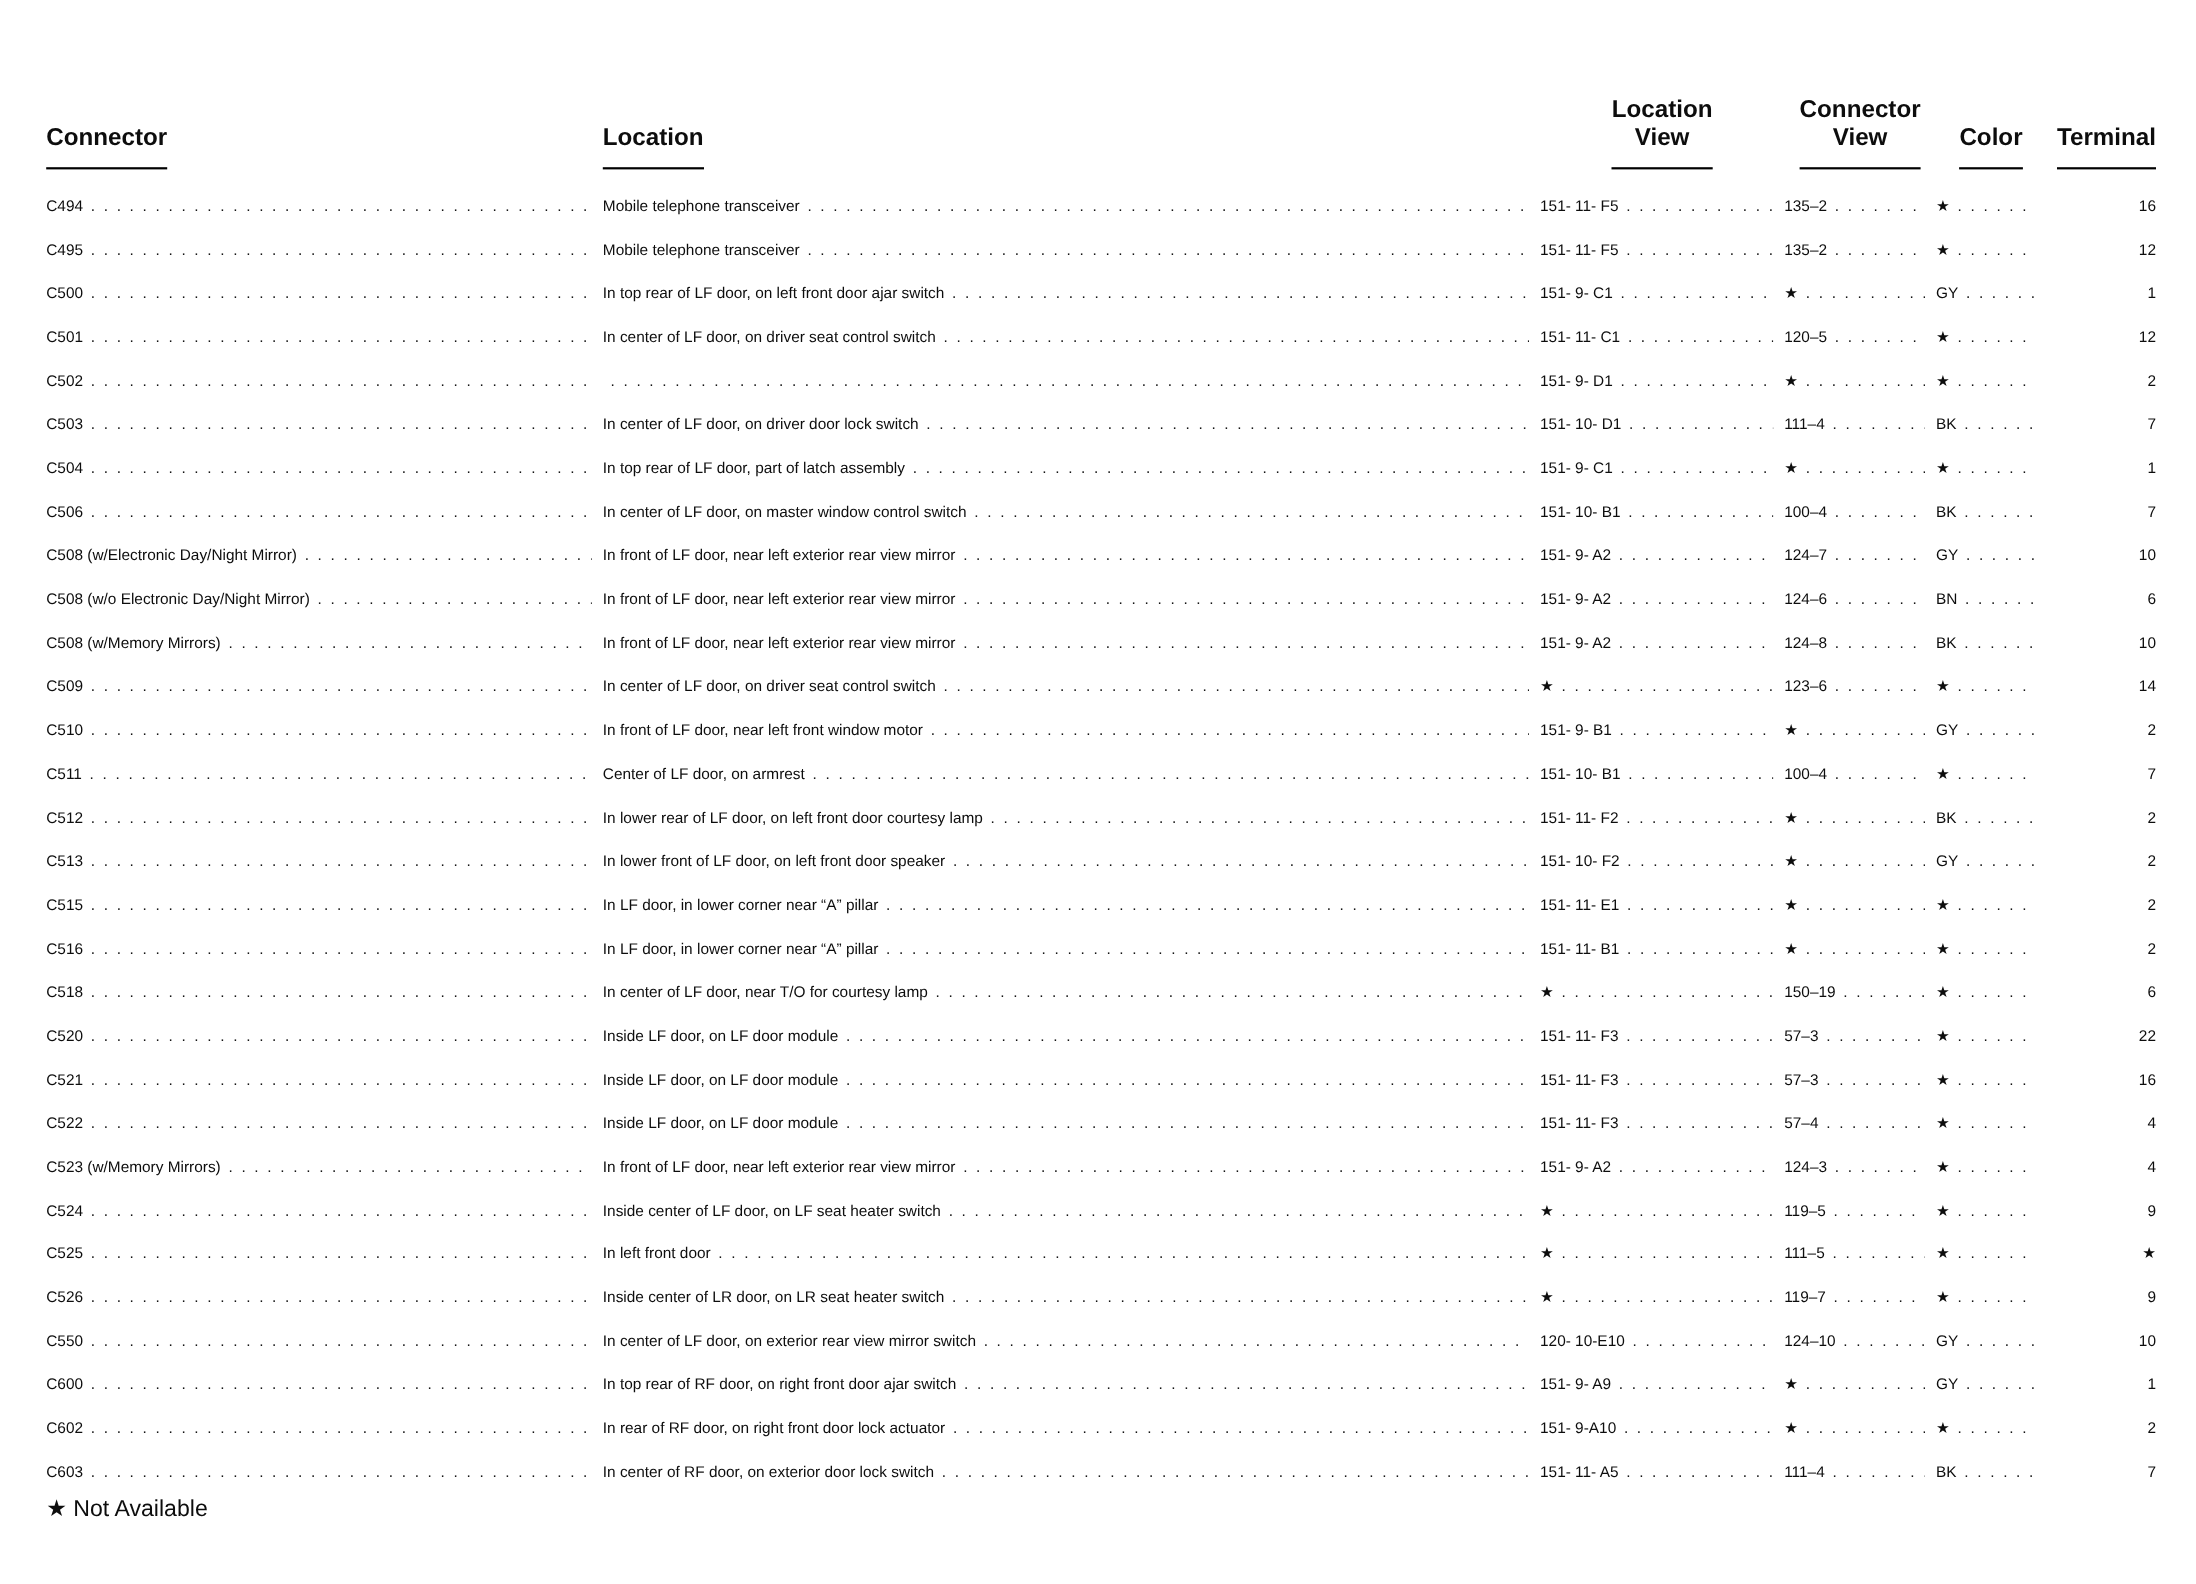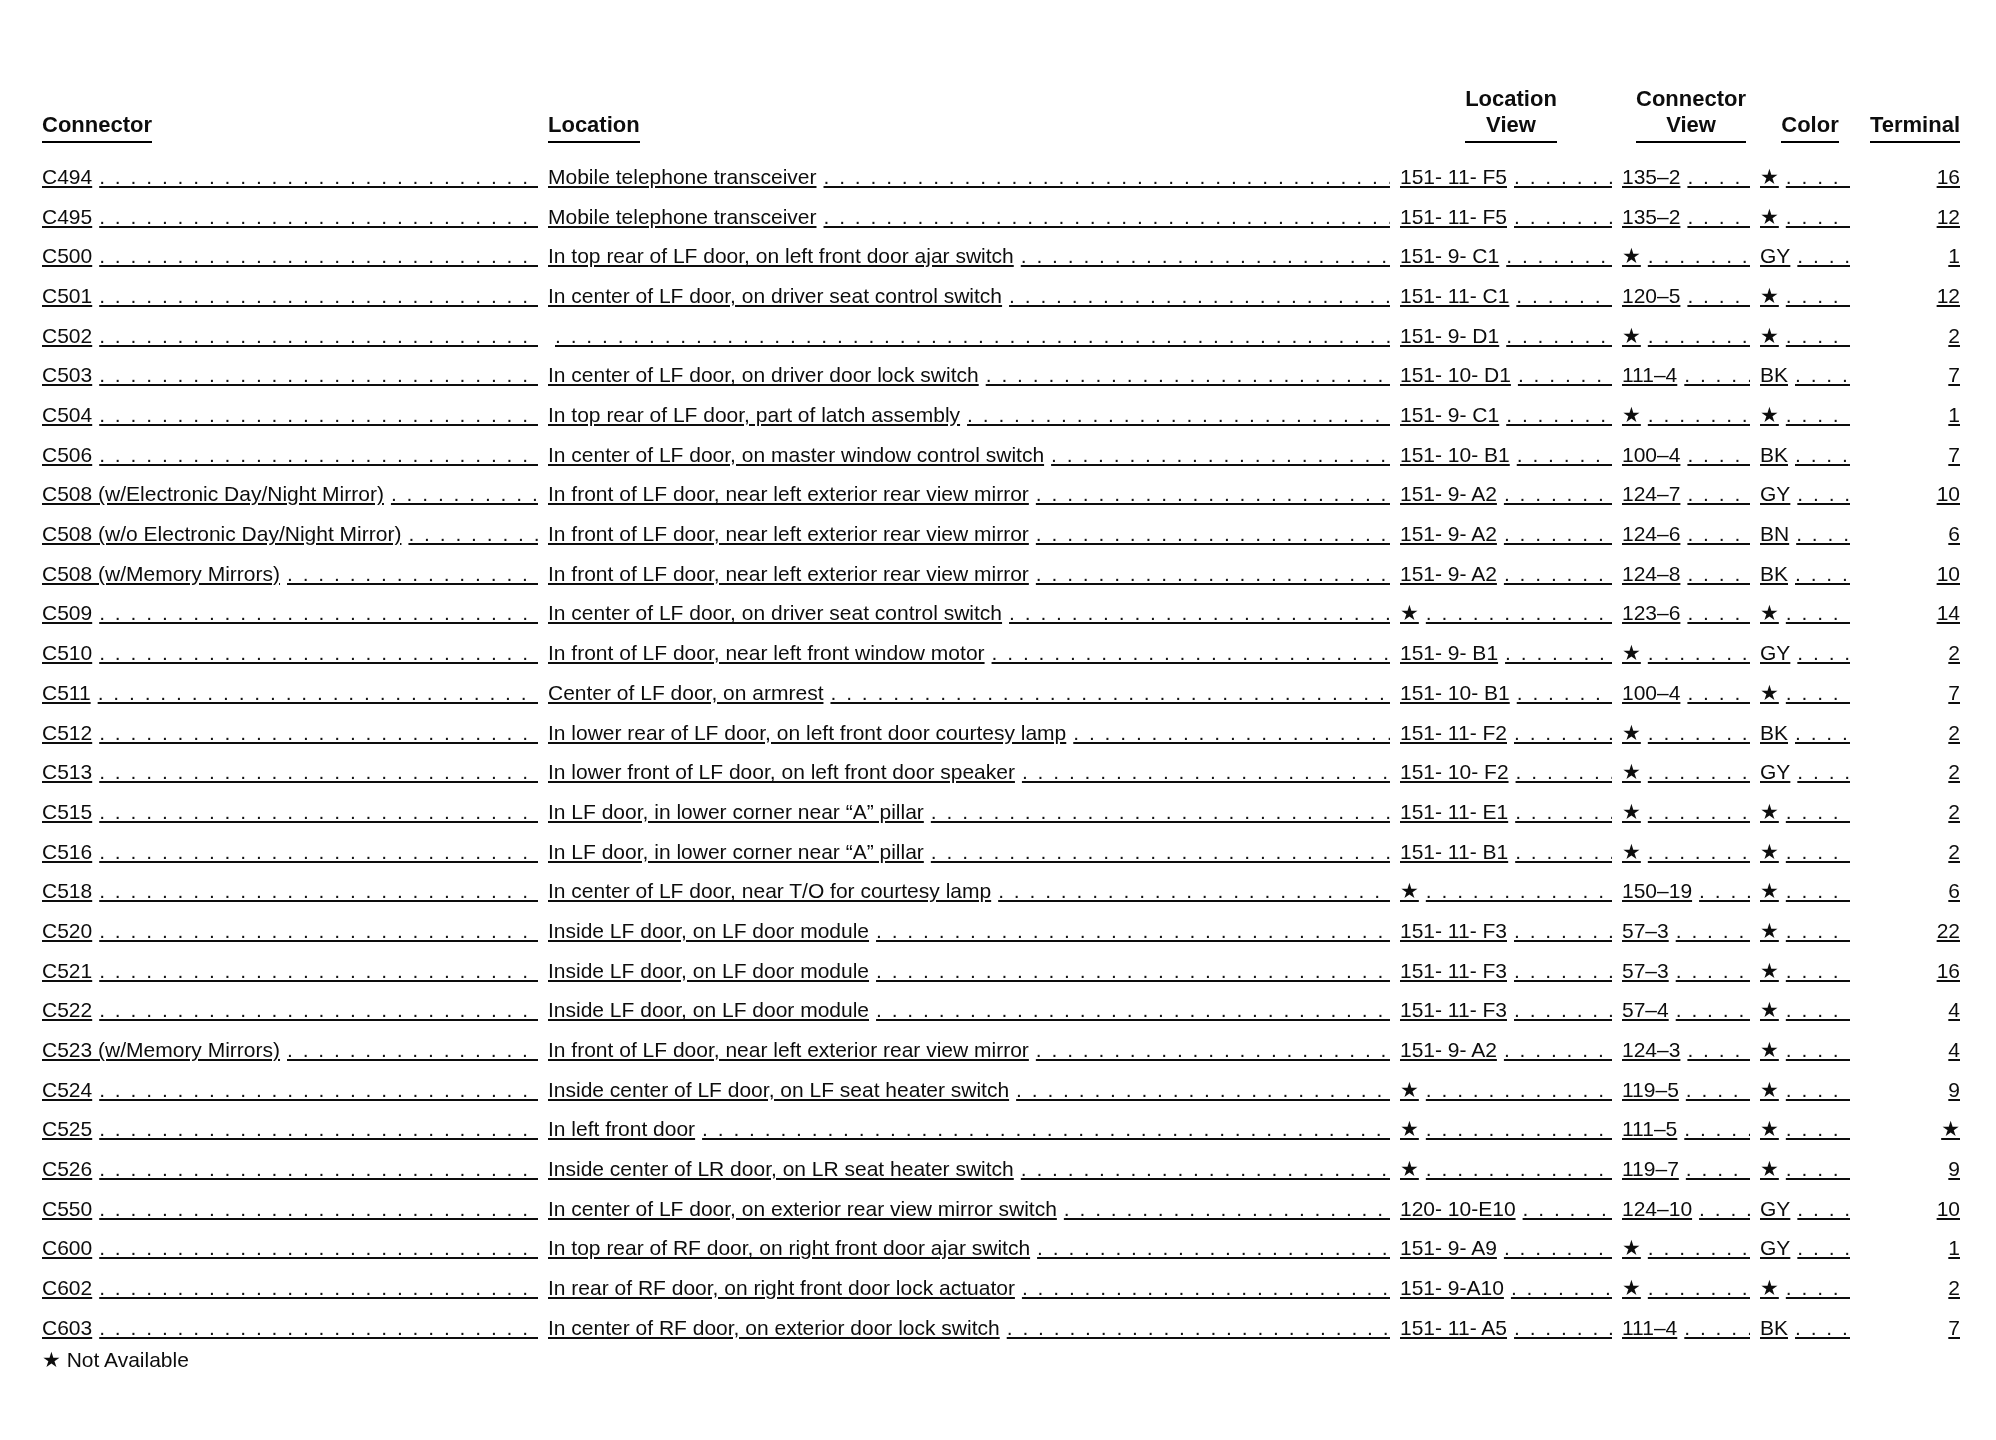--- a/index.html
+++ b/index.html
@@ -22,21 +22,21 @@
     align-items: flex-end;
     margin-bottom: 14px;
   }
   .thead .cell { display: block; }
   .hlabel {
     display: inline-block;
     font-weight: bold;
     font-size: 22px;
     line-height: 1.18;
     border-bottom: 2px solid #000;
-    padding-bottom: 3px;
+    padding-bottom: 14px;
     white-space: pre-line;
   }
 
   
   .c-connector { width: 506px; }
   .c-location  { width: 852px; }
   .c-locview   { width: 222px; }
   .c-connview  { width: 138px; }
   .c-color     { width: 100px; }
   .c-terminal  { flex: 1 1 auto; }
@@ -45,23 +45,22 @@
   .thead .c-connview { text-align: center; }
   .thead .c-color    { text-align: center; }
   .thead .c-terminal { text-align: right; }
 
   
   .tbody { }
   .row {
     display: flex;
     align-items: flex-start;
     height: 39.7px;
-    font-size: 21px;
+    font-size: 14px;
     line-height: 39.7px;
-    text-decoration: underline;
   }
   .row .cell {
     display: flex;
     align-items: baseline;
     overflow: hidden;
     padding-right: 10px;
   }
   .row .c-terminal {
     justify-content: flex-end;
     padding-right: 0;

